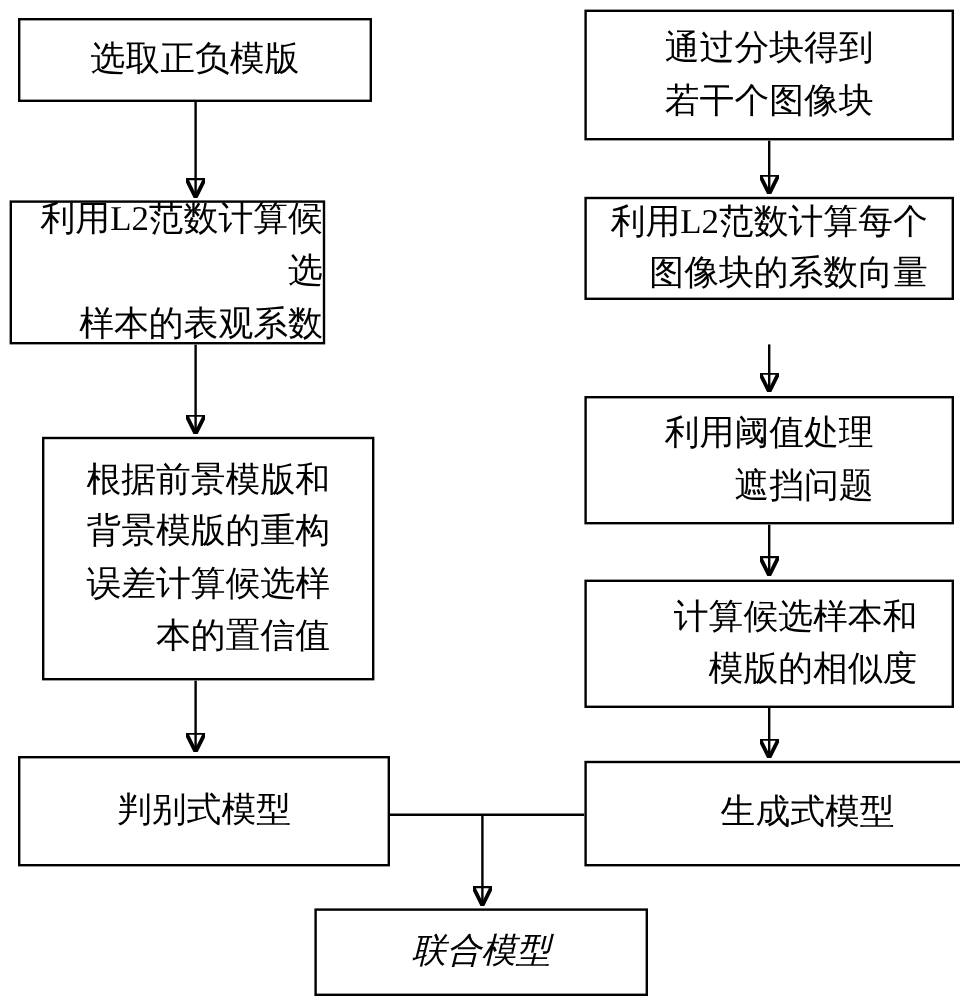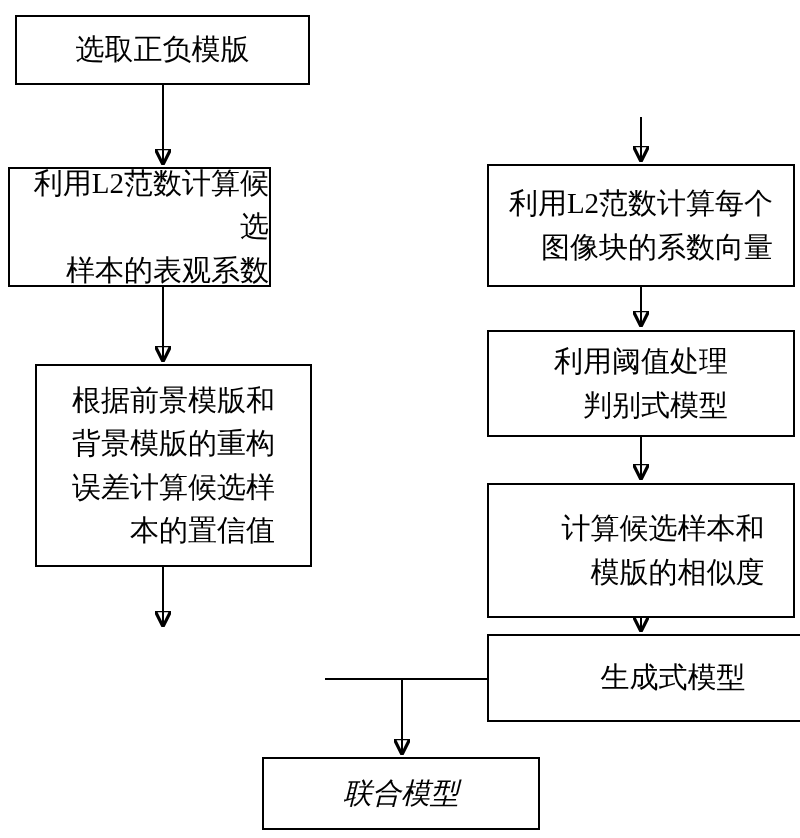--- a/index.html
+++ b/index.html
@@ -68,28 +68,31 @@
   <div class="box" style="left:15px; top:15px; width:295px; height:70px;">选取正负模版</div>
 
   <div class="box" style="left:8px; top:167px; width:263px; height:120px;">利用L2范数计算候选
 样本的表观系数</div>
 
   <div class="box" style="left:35px; top:364px; width:277px; height:203px;">根据前景模版和
 背景模版的重构
 误差计算候选样
 本的置信值</div>
 
+  <div class="box" style="left:15px; top:630px; width:310px; height:92px;">判别式模型</div>
 
+  <div class="box" style="left:487px; top:8px; width:308px; height:109px;">通过分块得到
+若干个图像块</div>
 
-  <div class="box" style="left:487px; top:164px; width:308px; height:123px;">利用L2范数计算每个
+  <div class="box" style="left:487px; top:164px; width:308px; height:86px;">利用L2范数计算每个
 图像块的系数向量</div>
 
   <div class="box" style="left:487px; top:330px; width:308px; height:107px;">利用阈值处理
-判别式模型</div>
+遮挡问题</div>
 
-  <div class="box" style="left:487px; top:483px; width:308px; height:135px;padding-left:44px;">计算候选样本和
+  <div class="box" style="left:487px; top:483px; width:308px; height:107px;padding-left:44px;">计算候选样本和
 模版的相似度</div>
 
   <div class="box" style="left:487px; top:634px; width:372px; height:88px;">生成式模型</div>
 
   <div class="box" style="left:262px; top:757px; width:278px; height:73px;font-style:italic;">联合模型</div>
 
 </div>
 
 </body></html>

